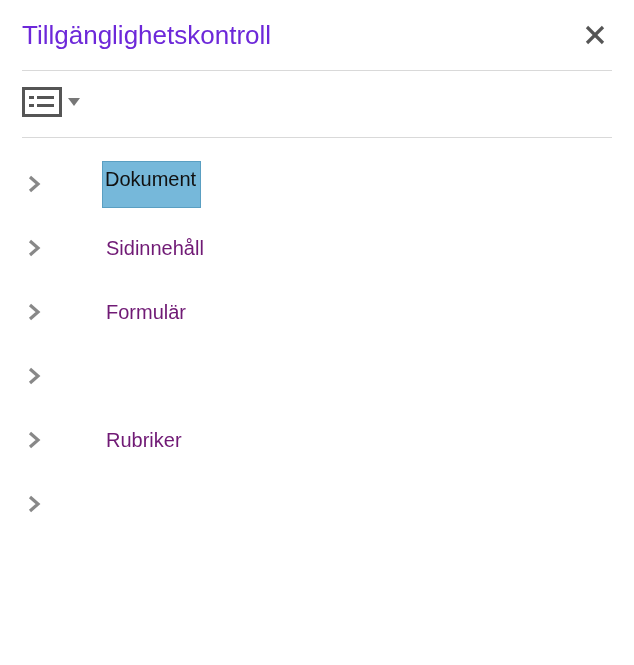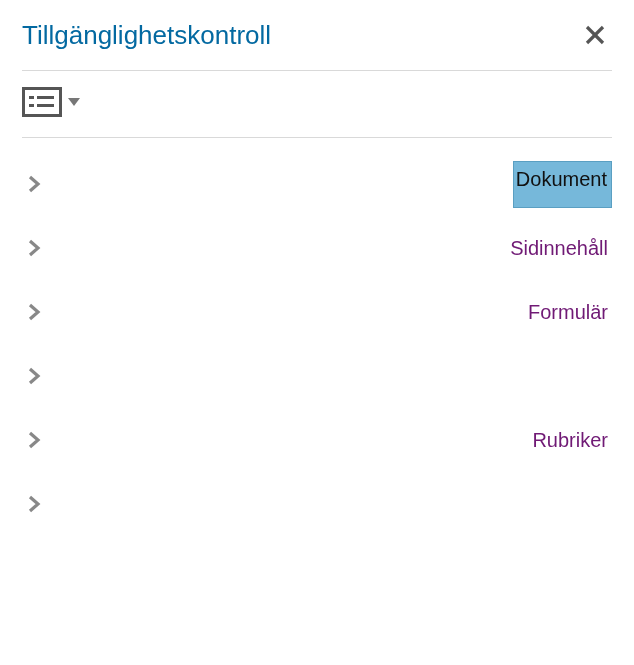--- a/index.html
+++ b/index.html
@@ -14,21 +14,21 @@
   .header {
     display: flex;
     align-items: center;
     justify-content: space-between;
     padding-bottom: 18px;
     border-bottom: 1px solid #d9d9d9;
   }
   .title {
     font-size: 26px;
     font-weight: 400;
-    color: #0369a1;
+    color: #6d28d9;
   }
   .close-btn {
     width: 34px; height: 34px;
     display: flex; align-items: center; justify-content: center;
     cursor: pointer;
     color: #555;
   }
   .toolbar {
     display: flex;
     align-items: center;
@@ -44,21 +44,20 @@
   }
   .list-area {
     padding-top: 28px;
   }
   .tree-row {
     display: flex;
     align-items: center;
     height: 36px;
     margin-bottom: 28px;
     cursor: pointer;
-    justify-content: space-between;
   }
   .expand-icon {
     width: 24px; height: 24px;
     display: flex; align-items: center; justify-content: center;
     color: #888;
     margin-right: 56px;
   }
   .row-label {
     font-size: 20px;
     color: #701a75;

